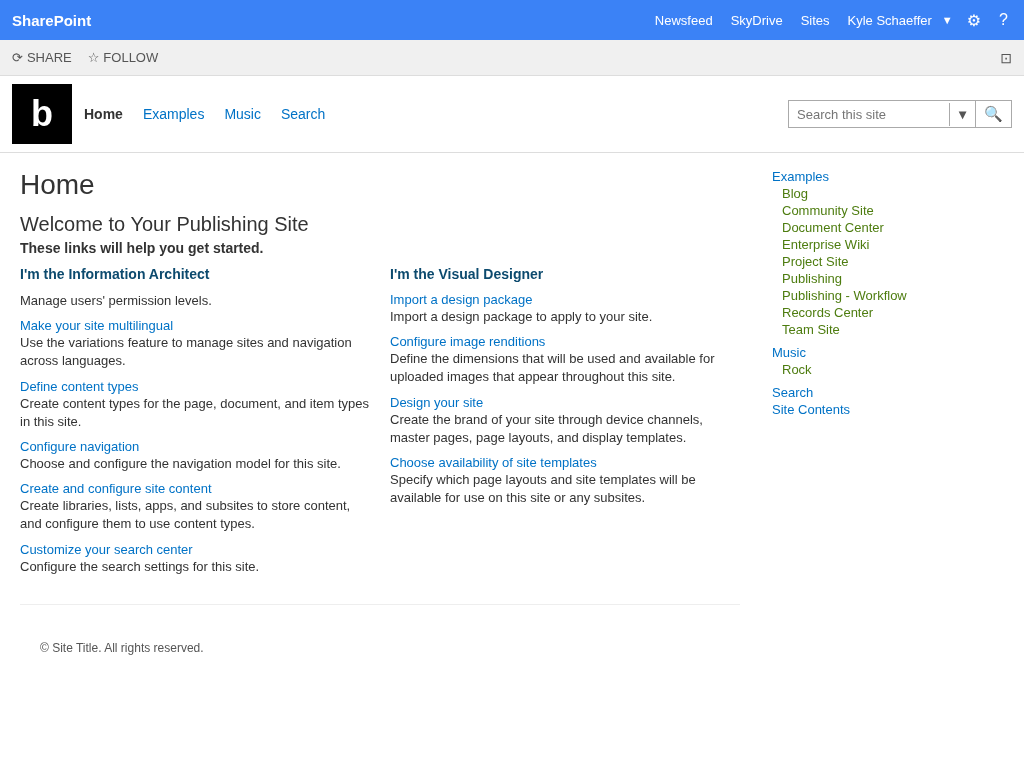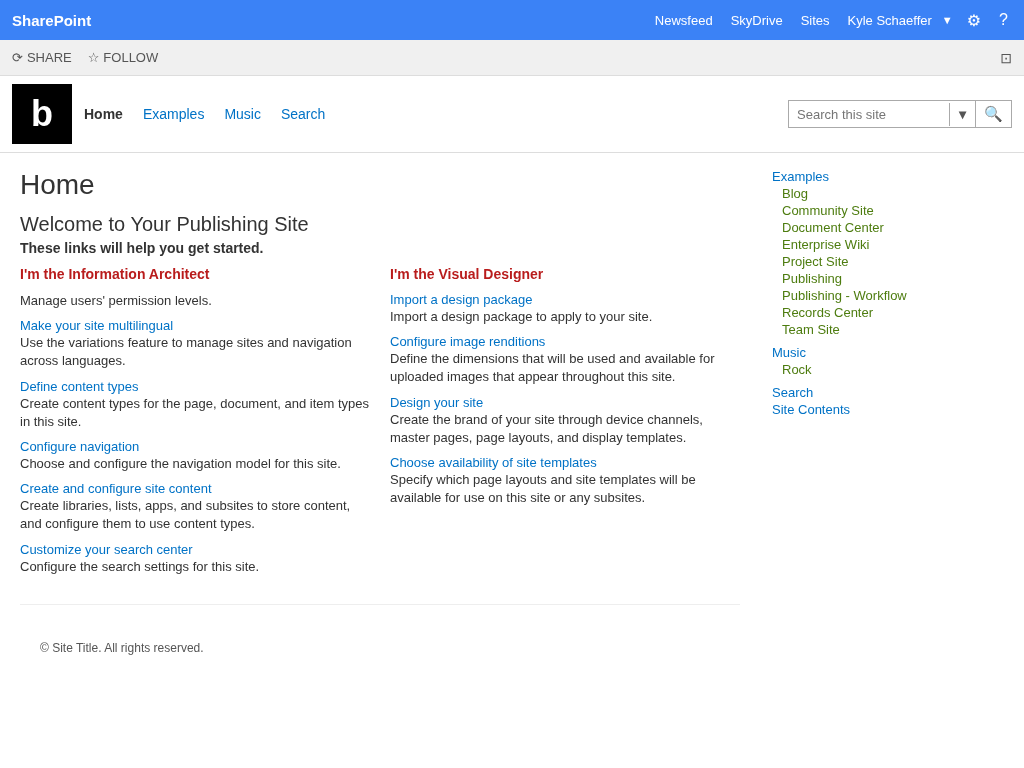--- a/index.html
+++ b/index.html
@@ -180,21 +180,21 @@
       display: flex;
       gap: 0;
     }
     .col-ia, .col-vd {
       flex: 1;
     }
     .col-header {
       font-size: 14px;
       font-weight: bold;
       margin-bottom: 10px;
-      color: #b91c1c;
+      color: #0c4a6e;
     }
     .col-ia { padding-right: 10px; }
     .col-vd { padding-left: 10px; }
 
     .link-item {
       color: #0072c6;
       text-decoration: none;
       display: block;
       font-size: 13px;
       cursor: pointer;

